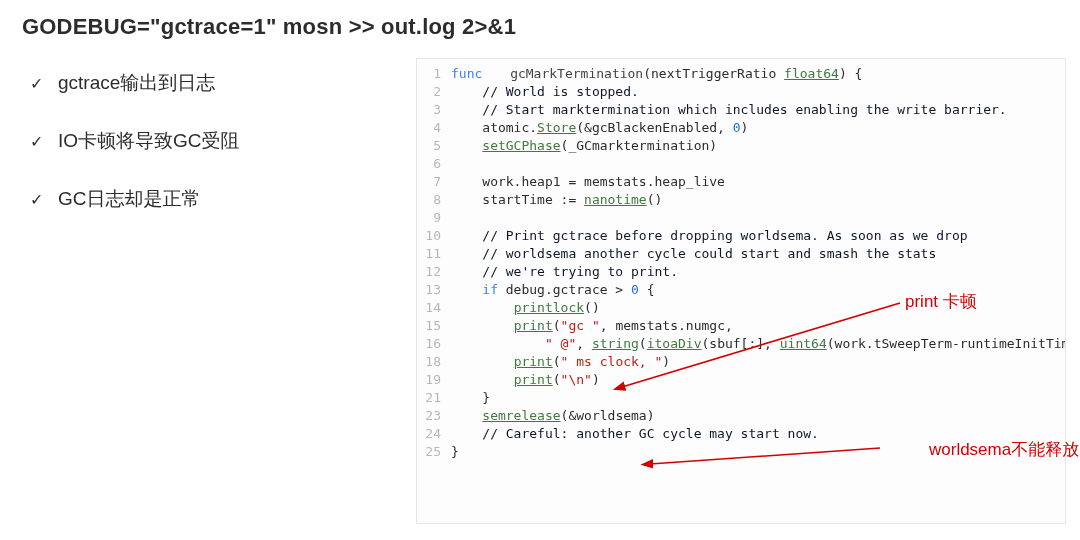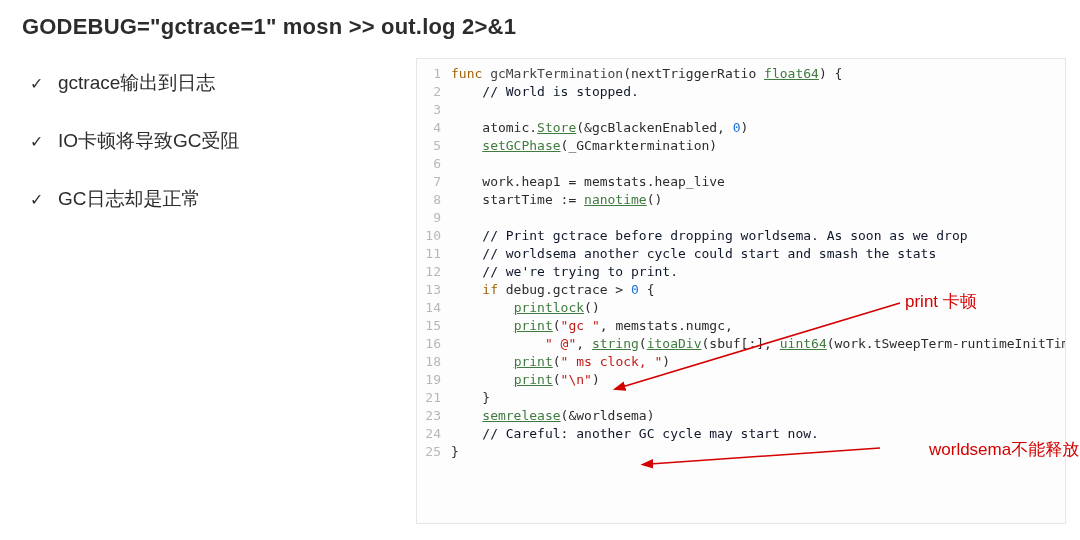--- a/index.html
+++ b/index.html
@@ -62,26 +62,26 @@
   }
   .ln {
     display: inline-block;
     width: 34px;
     text-align: right;
     color: #b8b8b8;
     padding-right: 10px;
     flex-shrink: 0;
     user-select: none;
   }
-  .kw   { color: #a16207; }    
+  .kw   { color: #3b82f6; }    
   .cm   { color: #0f172a; }    
   .num  { color: #1c6edb; }    
   .str  { color: #c41a16; }    
   .fn   { color: #3f7a3f; text-decoration: underline; }    
-  .id   { color: #444444; }
+  .id   { color: #444444; margin-left: 20px; }
 
   .annot {
     position: absolute;
     color: #d40000;
     font-size: 17px;
     font-family: Arial, "PingFang SC", sans-serif;
   }
   .arrow {
     position: absolute;
     pointer-events: none;
@@ -103,21 +103,21 @@
   </li>
   <li>
     <span class="check">✓</span>
     <span>GC日志却是正常</span>
   </li>
 </ul>
 
 <div class="code-box" id="codebox">
     <div class="line"><span class="ln">1</span><span><span class="kw">func</span> <span class="id">gcMarkTermination</span>(nextTriggerRatio <span class="fn">float64</span>) {</span></div>
     <div class="line"><span class="ln">2</span><span>    <span class="cm">// World is stopped.</span></span></div>
-    <div class="line"><span class="ln">3</span></div>
+    <div class="line"><span class="ln">3</span><span>    <span class="cm">// Start marktermination which includes enabling the write barrier.</span></span></div>
     <div class="line"><span class="ln">4</span><span>    atomic.<span class="fn">Store</span>(&amp;gcBlackenEnabled, <span class="num">0</span>)</span></div>
     <div class="line"><span class="ln">5</span><span>    <span class="fn">setGCPhase</span>(_GCmarktermination)</span></div>
     <div class="line"><span class="ln">6</span><span></span></div>
     <div class="line"><span class="ln">7</span><span>    work.heap1 = memstats.heap_live</span></div>
     <div class="line"><span class="ln">8</span><span>    startTime := <span class="fn">nanotime</span>()</span></div>
     <div class="line"><span class="ln">9</span><span></span></div>
     <div class="line"><span class="ln">10</span><span>    <span class="cm">// Print gctrace before dropping worldsema. As soon as we drop</span></span></div>
     <div class="line"><span class="ln">11</span><span>    <span class="cm">// worldsema another cycle could start and smash the stats</span></span></div>
     <div class="line"><span class="ln">12</span><span>    <span class="cm">// we're trying to print.</span></span></div>
     <div class="line"><span class="ln">13</span><span>    <span class="kw">if</span> debug.gctrace &gt; <span class="num">0</span> {</span></div>

